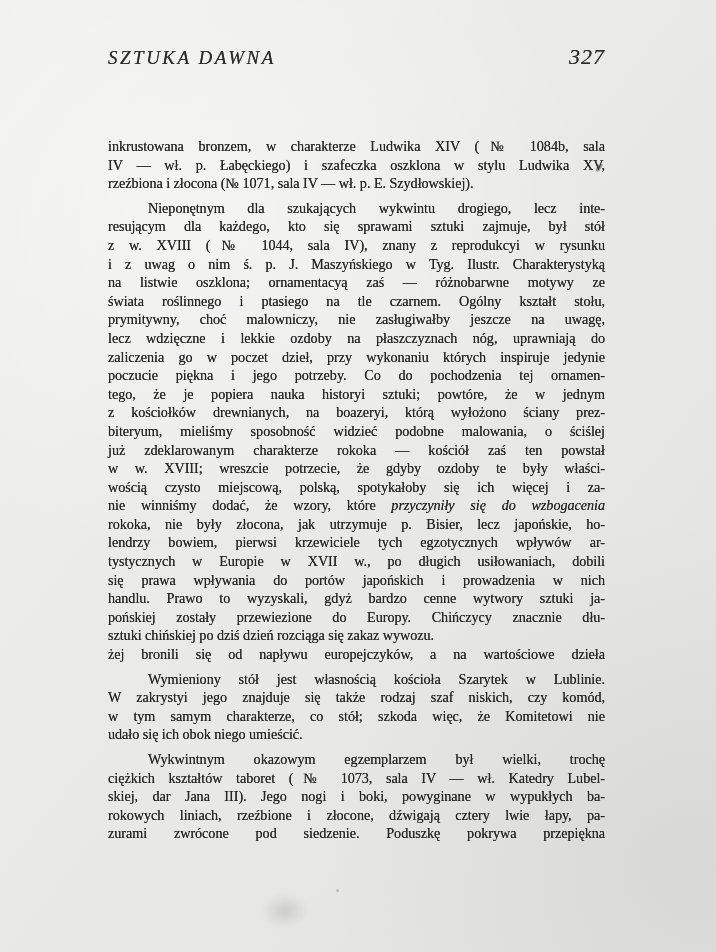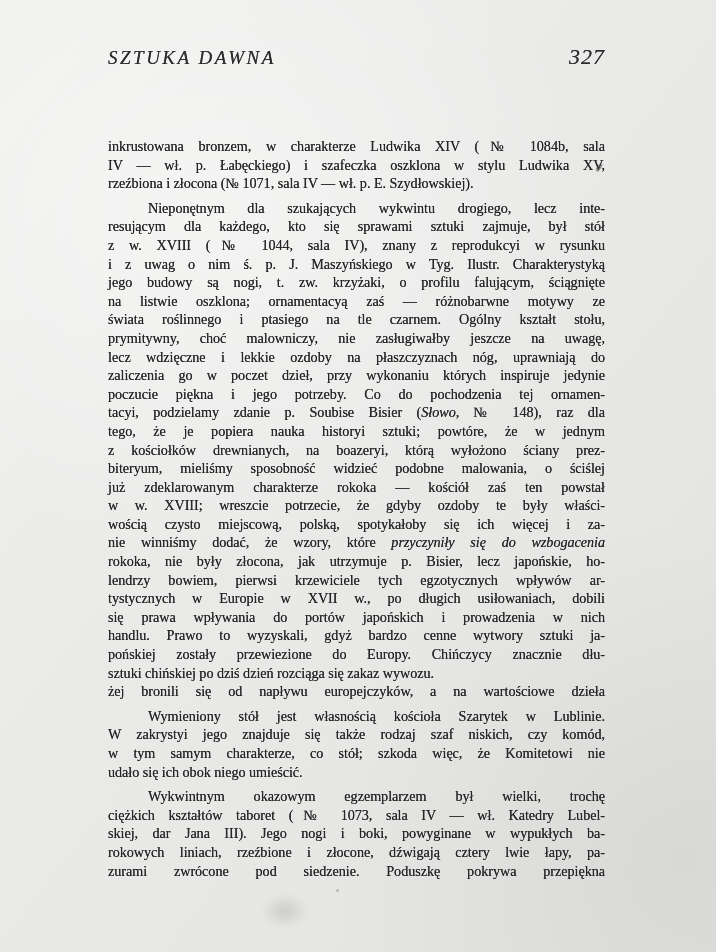--- a/index.html
+++ b/index.html
@@ -120,28 +120,26 @@
       <p class="para">
         <span class="line">inkrustowana bronzem, w charakterze Ludwika XIV (№ 1084b, sala</span>
         <span class="line">IV — wł. p. Łabęckiego) i szafeczka oszklona w stylu Ludwika XV,</span>
         <span class="line lastline">rzeźbiona i złocona (№ 1071, sala IV — wł. p. E. Szydłowskiej).</span>
       </p>
       <p class="para indent">
         <span class="line">Nieponętnym dla szukających wykwintu drogiego, lecz inte-</span>
         <span class="line">resującym dla każdego, kto się sprawami sztuki zajmuje, był stół</span>
         <span class="line">z w. XVIII (№ 1044, sala IV), znany z reprodukcyi w rysunku</span>
         <span class="line">i z uwag o nim ś. p. J. Maszyńskiego w Tyg. Ilustr. Charakterystyką</span>
-        <span class="line">jego budowy są nogi, t. zw. krzyżaki, o profilu falującym, ściągnięte</span>
         <span class="line">na listwie oszklona; ornamentacyą zaś — różnobarwne motywy ze</span>
         <span class="line">świata roślinnego i ptasiego na tle czarnem. Ogólny kształt stołu,</span>
         <span class="line">prymitywny, choć malowniczy, nie zasługiwałby jeszcze na uwagę,</span>
         <span class="line">lecz wdzięczne i lekkie ozdoby na płaszczyznach nóg, uprawniają do</span>
         <span class="line">zaliczenia go w poczet dzieł, przy wykonaniu których inspiruje jedynie</span>
         <span class="line">poczucie piękna i jego potrzeby. Co do pochodzenia tej ornamen-</span>
-        <span class="line">tacyi, podzielamy zdanie p. Soubise Bisier (<i>Słowo</i>, № 148), raz dla</span>
         <span class="line">tego, że je popiera nauka historyi sztuki; powtóre, że w jednym</span>
         <span class="line">z kościołków drewnianych, na boazeryi, którą wyłożono ściany prez-</span>
         <span class="line">biteryum, mieliśmy sposobność widzieć podobne malowania, o ściślej</span>
         <span class="line">już zdeklarowanym charakterze rokoka — kościół zaś ten powstał</span>
         <span class="line">w w. XVIII; wreszcie potrzecie, że gdyby ozdoby te były właści-</span>
         <span class="line">wością czysto miejscową, polską, spotykałoby się ich więcej i za-</span>
         <span class="line">nie winniśmy dodać, że wzory, które <i>przyczyniły się do wzbogacenia</i></span>
         <span class="line">rokoka, nie były złocona, jak utrzymuje p. Bisier, lecz japońskie, ho-</span>
         <span class="line">lendrzy bowiem, pierwsi krzewiciele tych egzotycznych wpływów ar-</span>
         <span class="line">tystycznych w Europie w XVII w., po długich usiłowaniach, dobili</span>

